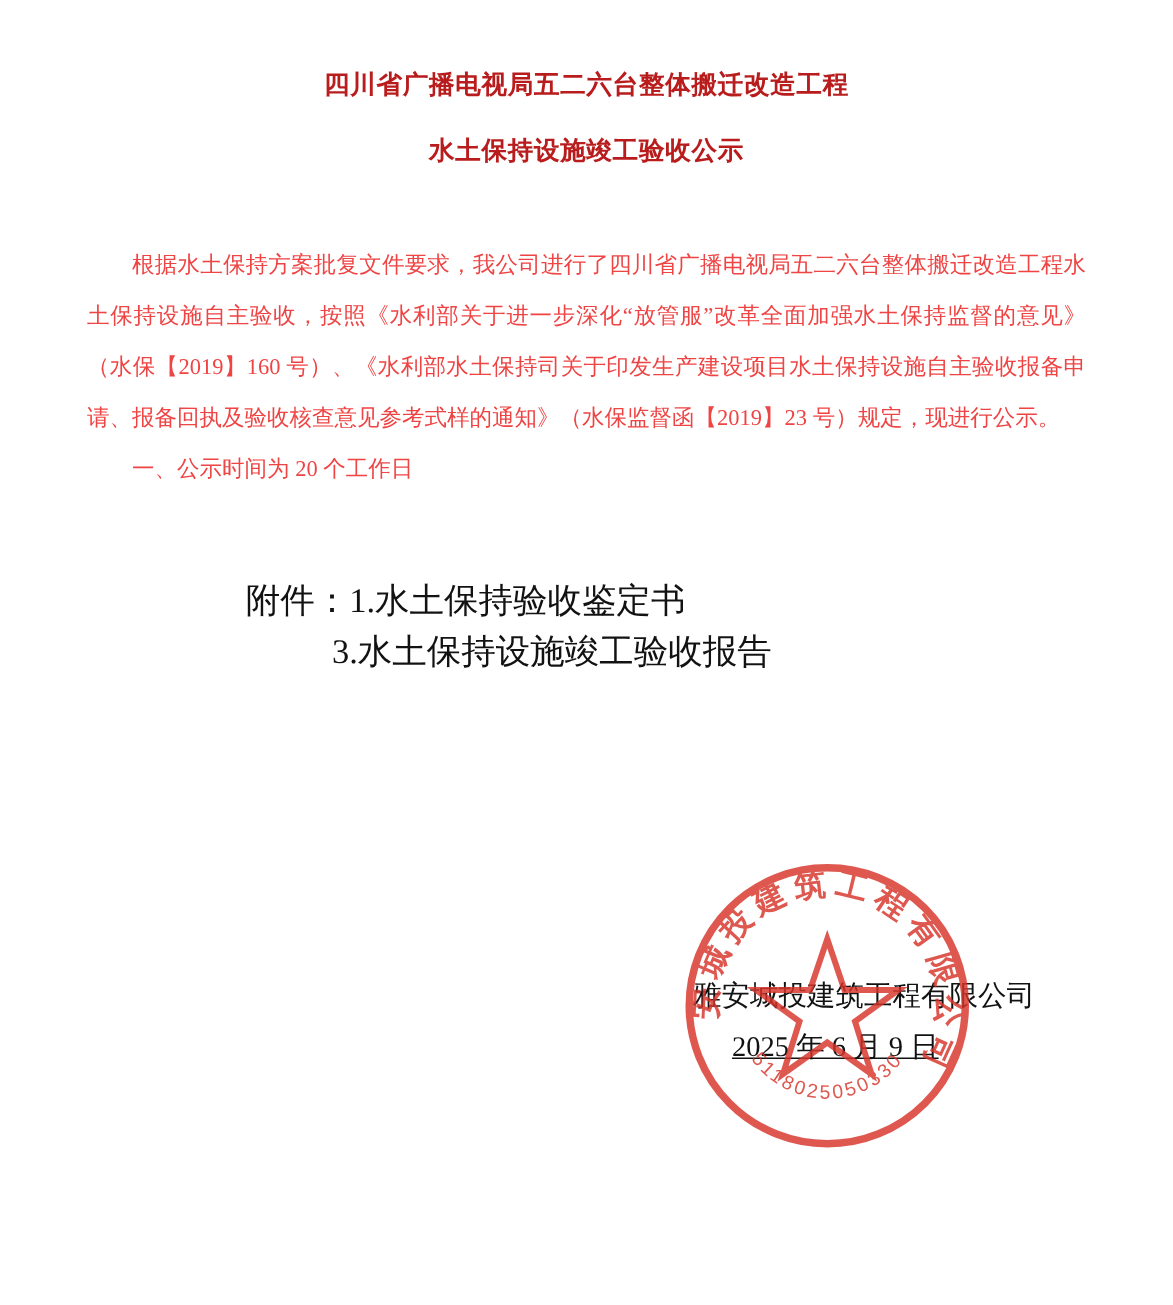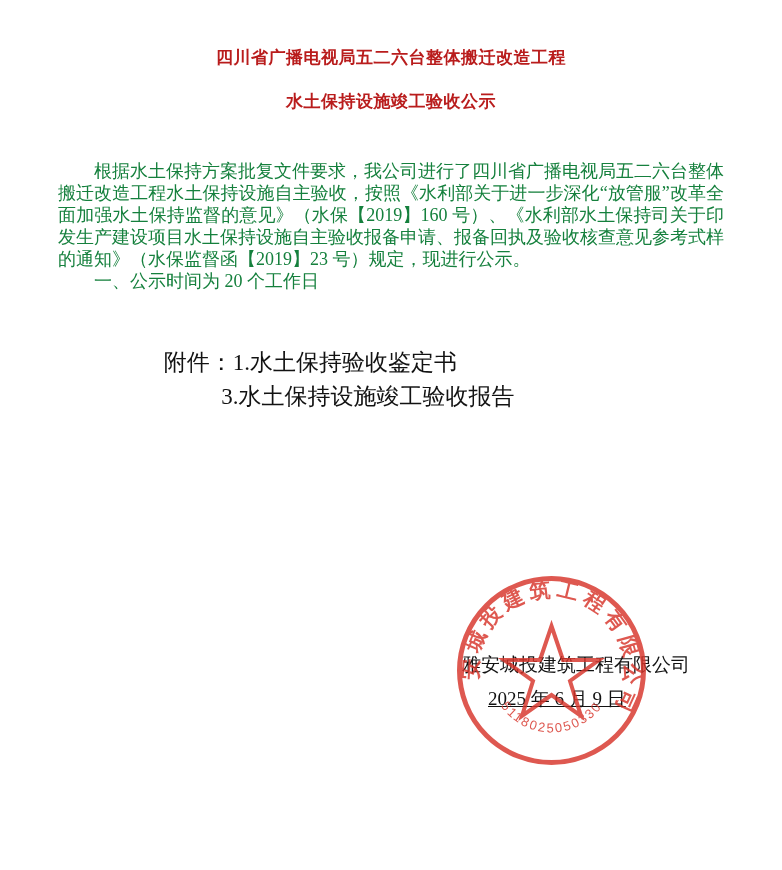--- a/index.html
+++ b/index.html
@@ -32,25 +32,25 @@
     letter-spacing: 0.5px;
     line-height: 38px;
     color: #b91c1c;
     font-family: Liberation Mono, monospace;
   }
   .title-line.second {
     margin-top: 6px;
   }
   .body-block {
     margin-top: 38px;
-    font-size: 18px;
-    line-height: 22px;
+    font-size: 15px;
+    line-height: 34px;
     text-align: justify;
     text-justify: inter-ideograph;
-    color: #15803d;
+    color: #ef4444;
   }
   .para {
     text-indent: 2em;
     margin: 0;
   }
   .list-item {
     text-indent: 2em;
     margin: 0;
   }
   .sub-line {

